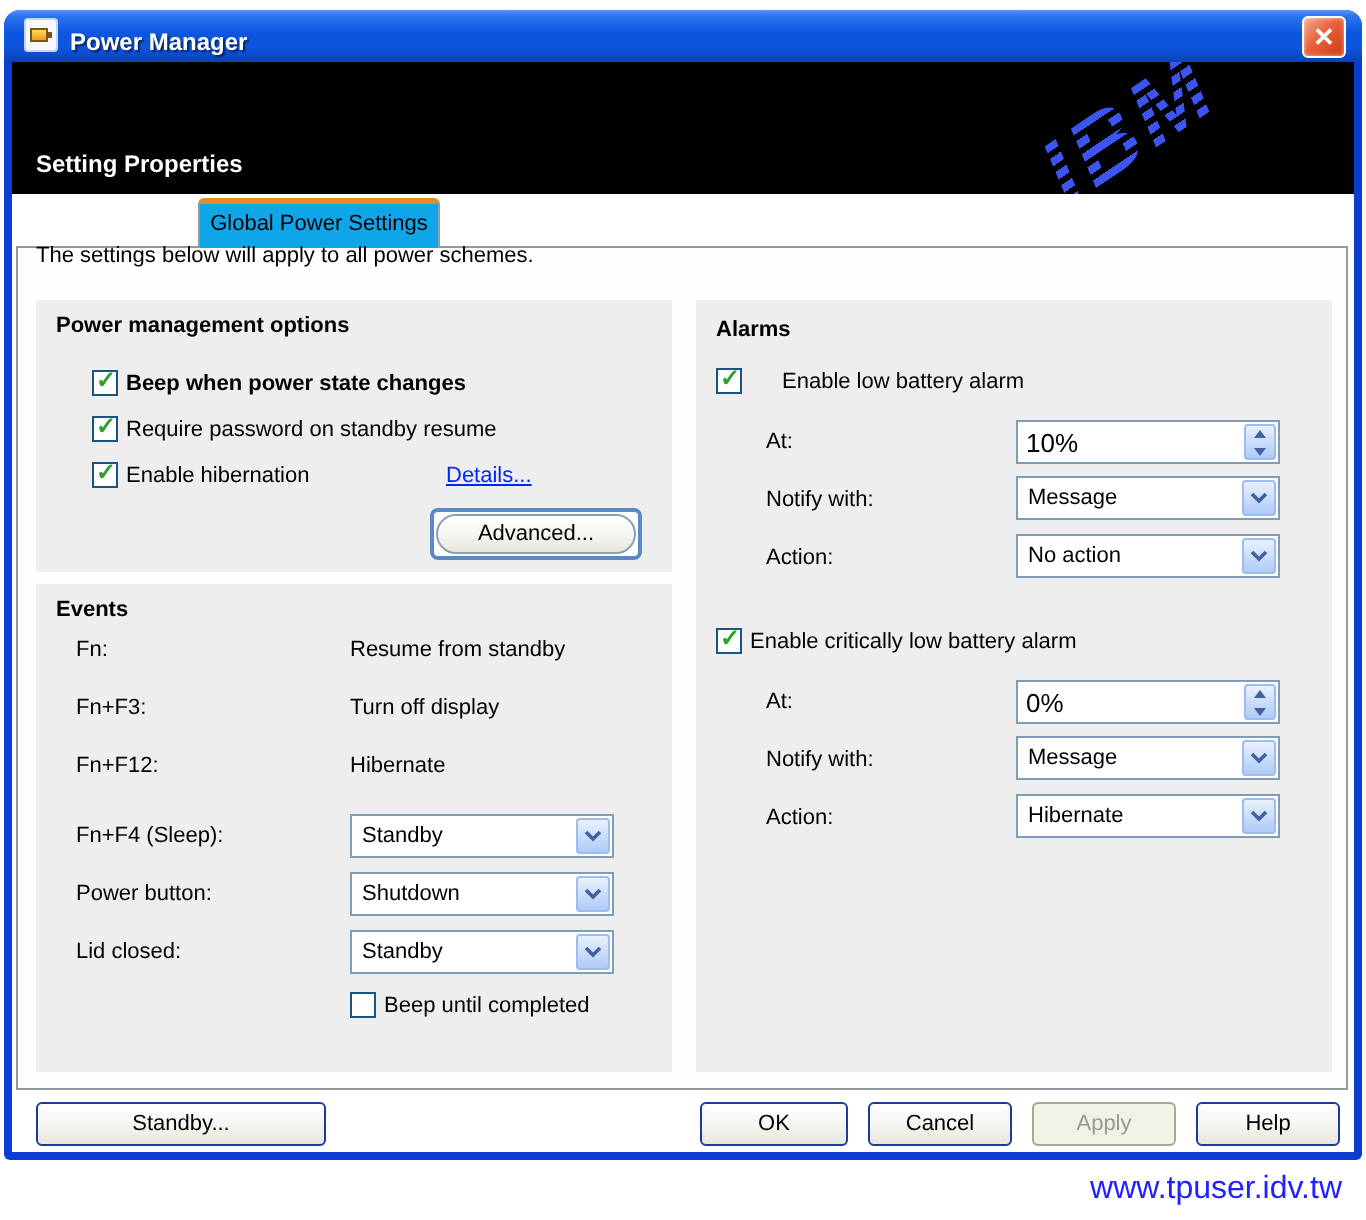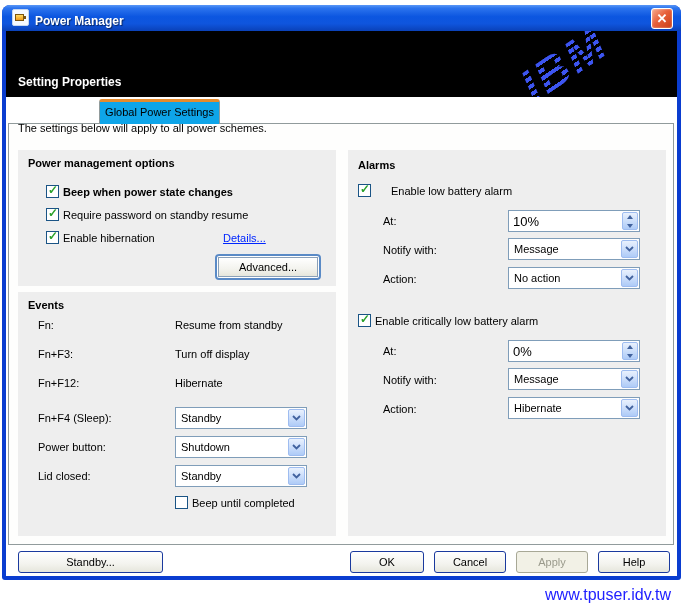--- a/index.html
+++ b/index.html
@@ -74,21 +74,21 @@
     border-bottom:4px solid #41629e; }
   .tri-down { width:0; height:0; border-left:3px solid transparent; border-right:3px solid transparent;
     border-top:4px solid #41629e; }
 
   .link { position:absolute; color:#0026ff; text-decoration:underline; cursor:pointer; z-index:5; }
 
   
   .adv-ring { position:absolute; left:215px; top:254px; width:106px; height:26px;
     border:2px solid #5a8ac6; border-radius:4px; background:#fff; z-index:5; }
   .adv-btn { position:absolute; left:1px; top:1px; width:100px; height:20px;
-    border:1px solid #8aa0b8; border-radius:0; text-align:center; line-height:18px; cursor:pointer;
+    border:1px solid #8aa0b8; border-radius:10px; text-align:center; line-height:18px; cursor:pointer;
     background:linear-gradient(180deg,#ffffff 0%,#f3f3ee 60%,#e6e6dc 100%); }
 
   
   .btn { position:absolute; height:22px; border:1px solid #1b3a9e; border-radius:3px;
     background:linear-gradient(180deg,#ffffff 0%,#f3f3ee 60%,#e6e6dc 100%);
     text-align:center; line-height:20px; cursor:pointer; z-index:5; }
   .btn.disabled { border-color:#a8a896; color:#9a9a8c; background:#f2f1e6; cursor:default; }
 
   .watermark { position:absolute; right:12px; top:586px; font-size:16px; color:#2121ff; }
 </style>

